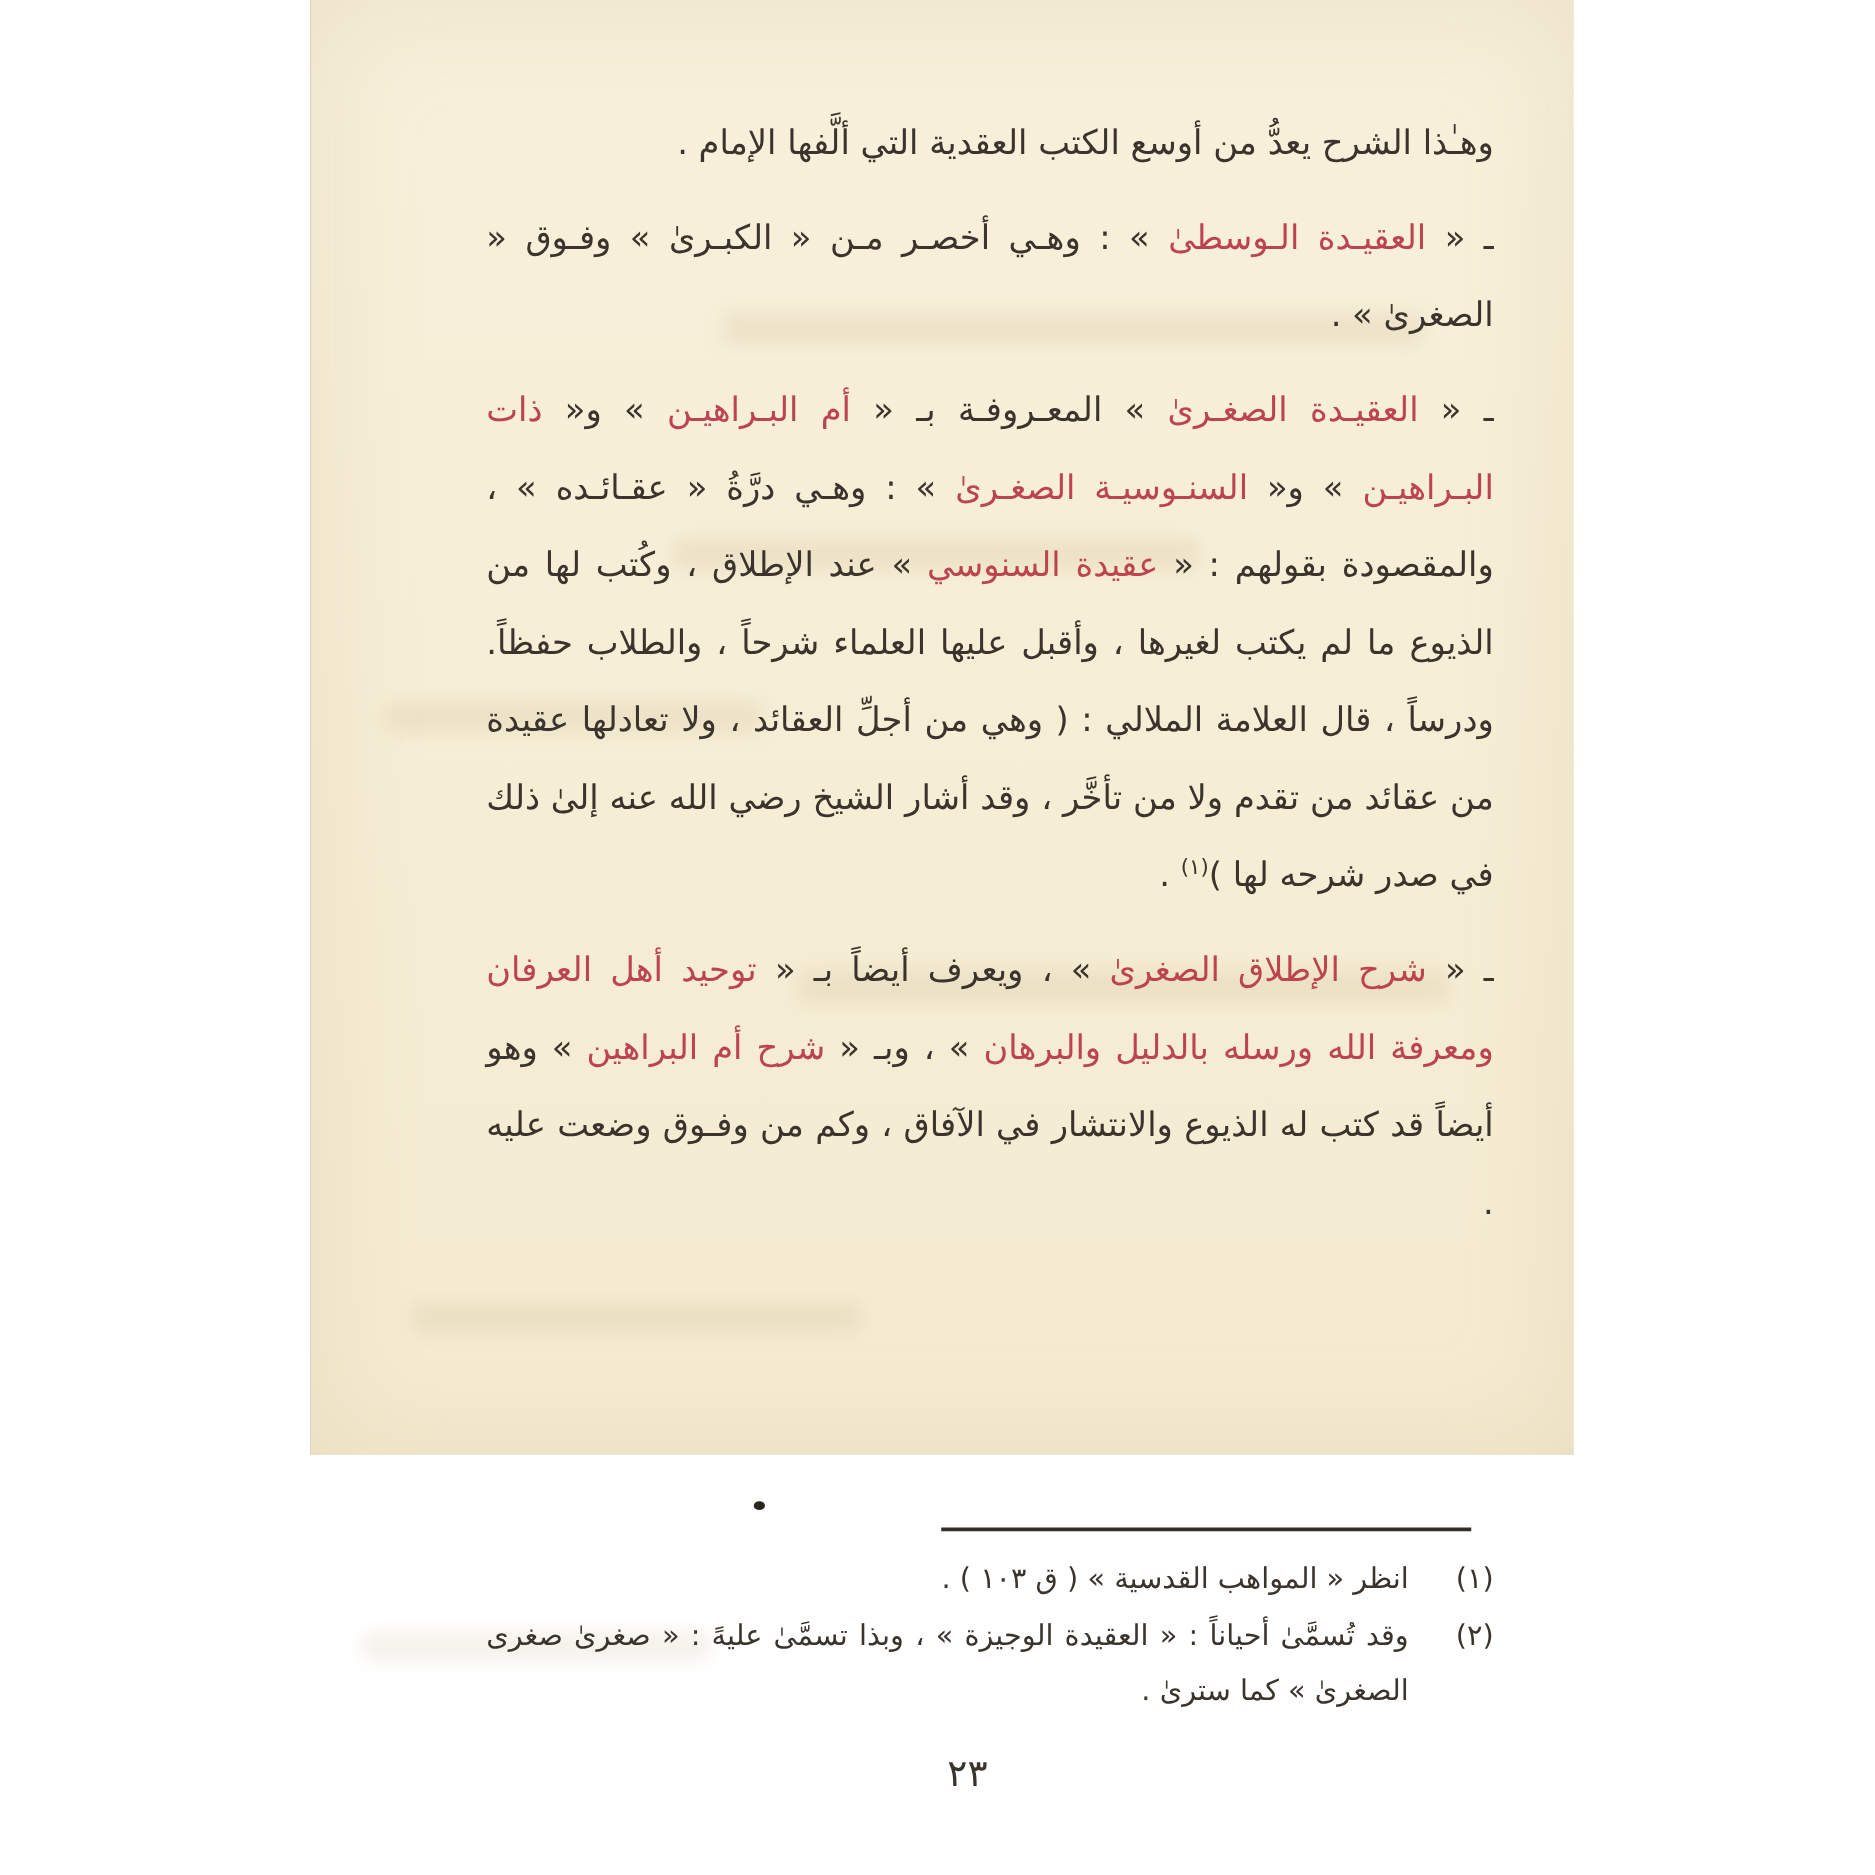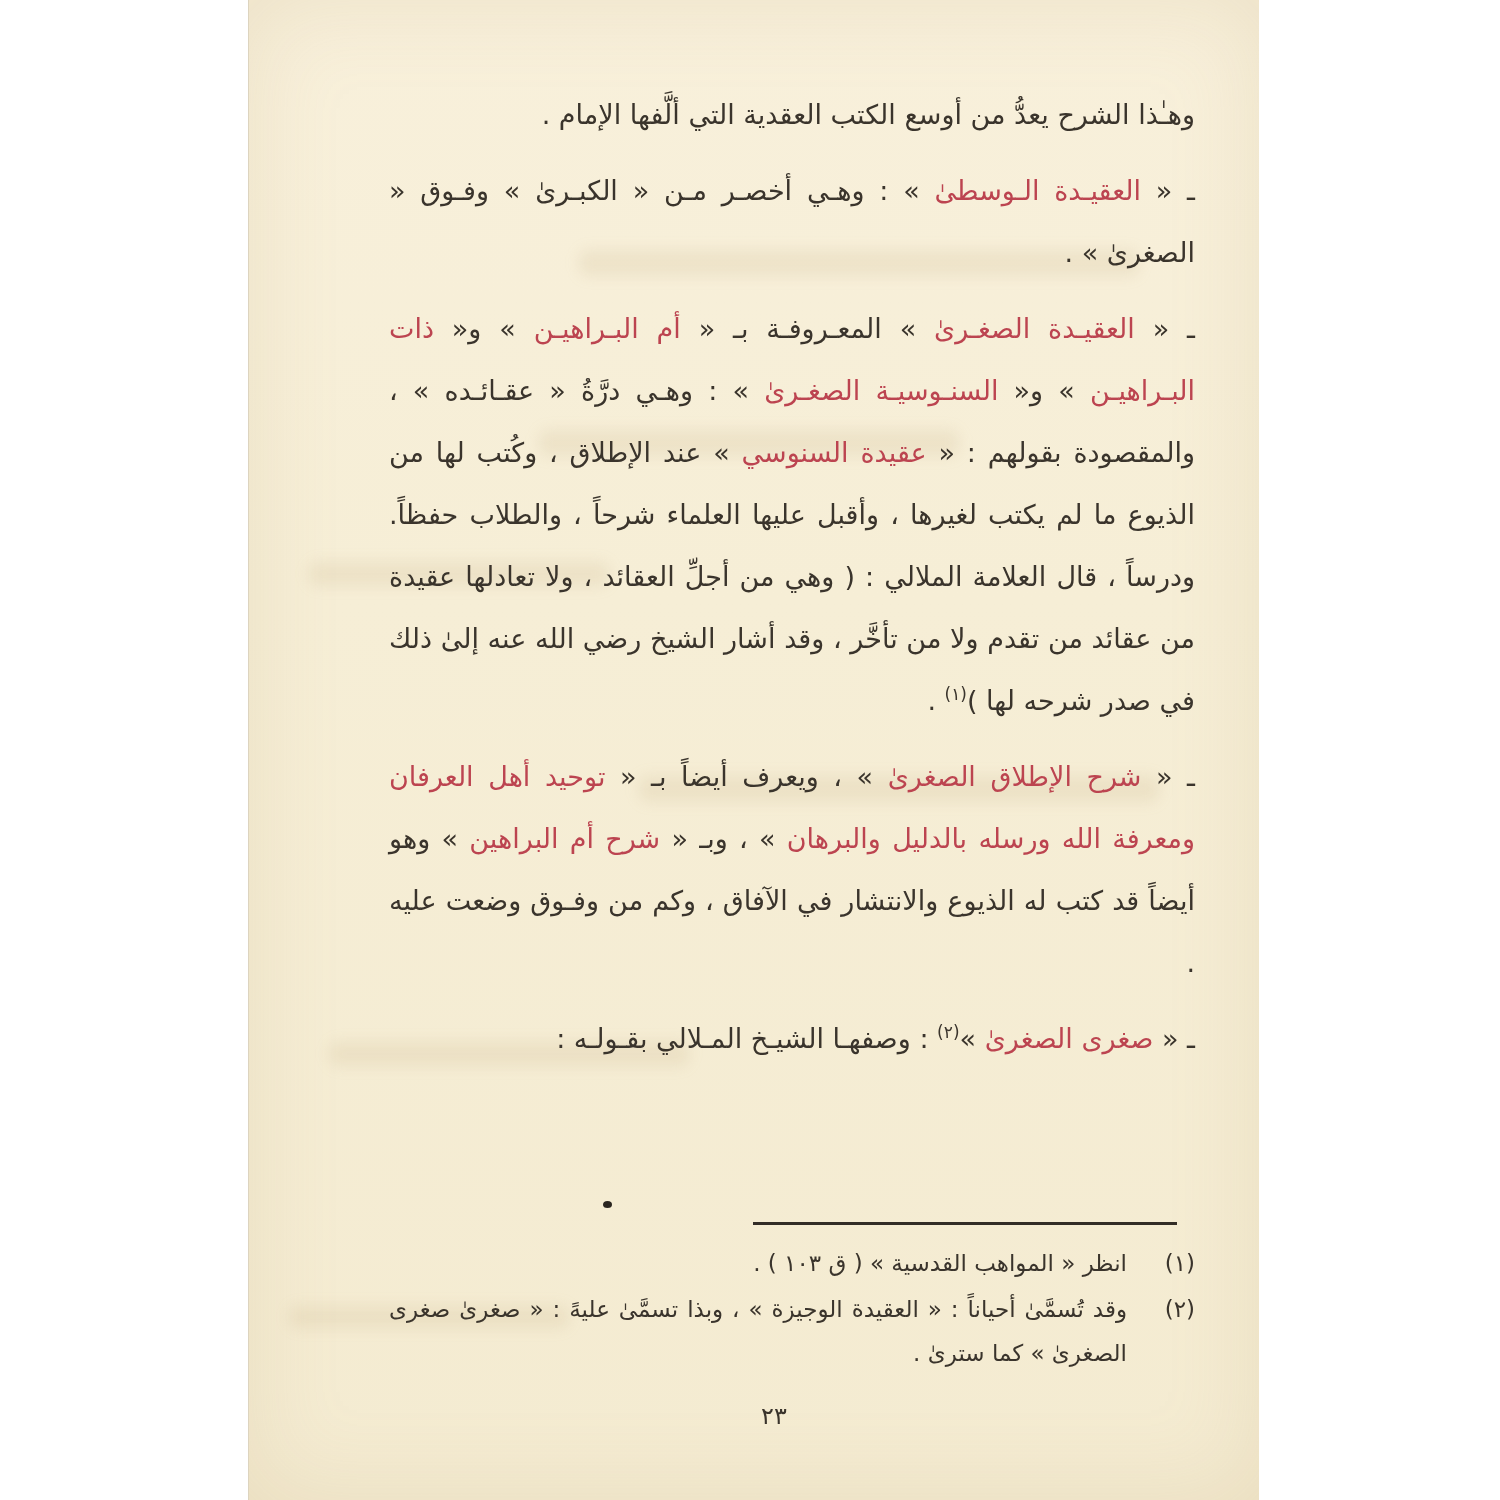--- a/index.html
+++ b/index.html
@@ -10,21 +10,21 @@
     font-family: "DejaVu Sans", sans-serif;
   }
   .canvas {
     position: relative;
     width: 1500px; height: 1500px;
     background: #ffffff;
   }
   .page {
     position: absolute;
     left: 248px; top: 0;
-    width: 1010px; height: 1500px;
+    width: 1010px; height: 1164px;
     background: linear-gradient(180deg, #f8f0db 0%, #f6eed6 40%, #f4ebd1 100%);
     box-shadow: inset 0 0 90px rgba(190,160,110,0.18);
     border-left: 1px solid #ddd4bf;
   }
   
   .ghost {
     position: absolute;
     background: rgba(189,164,117,0.15);
     filter: blur(7px);
     border-radius: 9px;
@@ -69,21 +69,21 @@
     line-height: 44px;
     margin-bottom: 2px;
   }
   .fn-num { flex: 0 0 46px; white-space: nowrap; }
   .fn-text { flex: 1; text-align: justify; }
   .page-number {
     position: absolute;
     top: 1402px; left: 20px;
     width: 100%;
     text-align: center;
-    font-size: 24px;
+    font-size: 30px;
     color: #3a342c;
     direction: rtl;
   }
   .ink-dot {
     position: absolute;
     left: 354px; top: 1201px;
     width: 9px; height: 7px;
     background: #2a251f;
     border-radius: 50%;
   }
@@ -99,21 +99,20 @@
     <div class="ghost" style="top:562px; left:60px;  width:300px; height:24px;"></div>
     <div class="ghost" style="top:776px; right:100px; width:520px; height:26px;"></div>
     <div class="ghost" style="top:1042px; left:80px; width:360px; height:24px;"></div>
     <div class="ghost" style="top:1306px; left:40px; width:280px; height:22px;"></div>
 
     <div class="content" lang="ar">
         <p class="body-par"><span>وهـٰذا الشرح يعدُّ من أوسع الكتب العقدية التي ألَّفها الإمام .</span></p>
         <p class="body-par"><span>ـ « </span><span class="red">العقيـدة الـوسطىٰ</span><span> » : وهـي أخصـر مـن « الكبـرىٰ » وفـوق « الصغرىٰ » .</span></p>
         <p class="body-par"><span>ـ « </span><span class="red">العقيـدة الصغـرىٰ</span><span> » المعـروفـة بـ « </span><span class="red">أم البـراهيـن</span><span> » و« </span><span class="red">ذات البـراهيـن</span><span> » و« </span><span class="red">السنـوسيـة الصغـرىٰ</span><span> » : وهـي درَّةُ « عقـائـده » ، والمقصودة بقولهم : « </span><span class="red">عقيدة السنوسي</span><span> » عند الإطلاق ، وكُتب لها من الذيوع ما لم يكتب لغيرها ، وأقبل عليها العلماء شرحاً ، والطلاب حفظاً. ودرساً ، قال العلامة الملالي : ( وهي من أجلِّ العقائد ، ولا تعادلها عقيدة من عقائد من تقدم ولا من تأخَّر ، وقد أشار الشيخ رضي الله عنه إلىٰ ذلك في صدر شرحه لها )</span><span class="supref">(١)</span><span> .</span></p>
         <p class="body-par"><span>ـ « </span><span class="red">شرح الإطلاق الصغرىٰ</span><span> » ، ويعرف أيضاً بـ « </span><span class="red">توحيد أهل العرفان ومعرفة الله ورسله بالدليل والبرهان</span><span> » ، وبـ « </span><span class="red">شرح أم البراهين</span><span> » وهو أيضاً قد كتب له الذيوع والانتشار في الآفاق ، وكم من وفـوق وضعت عليه .</span></p>
-        <p class="body-par"><span>ـ « </span><span class="red">صغرى الصغرىٰ</span><span> »</span><span class="supref">(٢)</span><span> : وصفهـا الشيـخ المـلالي بقـولـه :</span></p>
       </div>
 
     <div class="footnote-area" lang="ar">
       <div class="fn-sep"></div>
       <div>
           <div class="footnote">
             <div class="fn-num">(١)</div>
             <div class="fn-text">انظر « المواهب القدسية » ( ق ١٠٣ ) .</div>
           </div>
           <div class="footnote">

